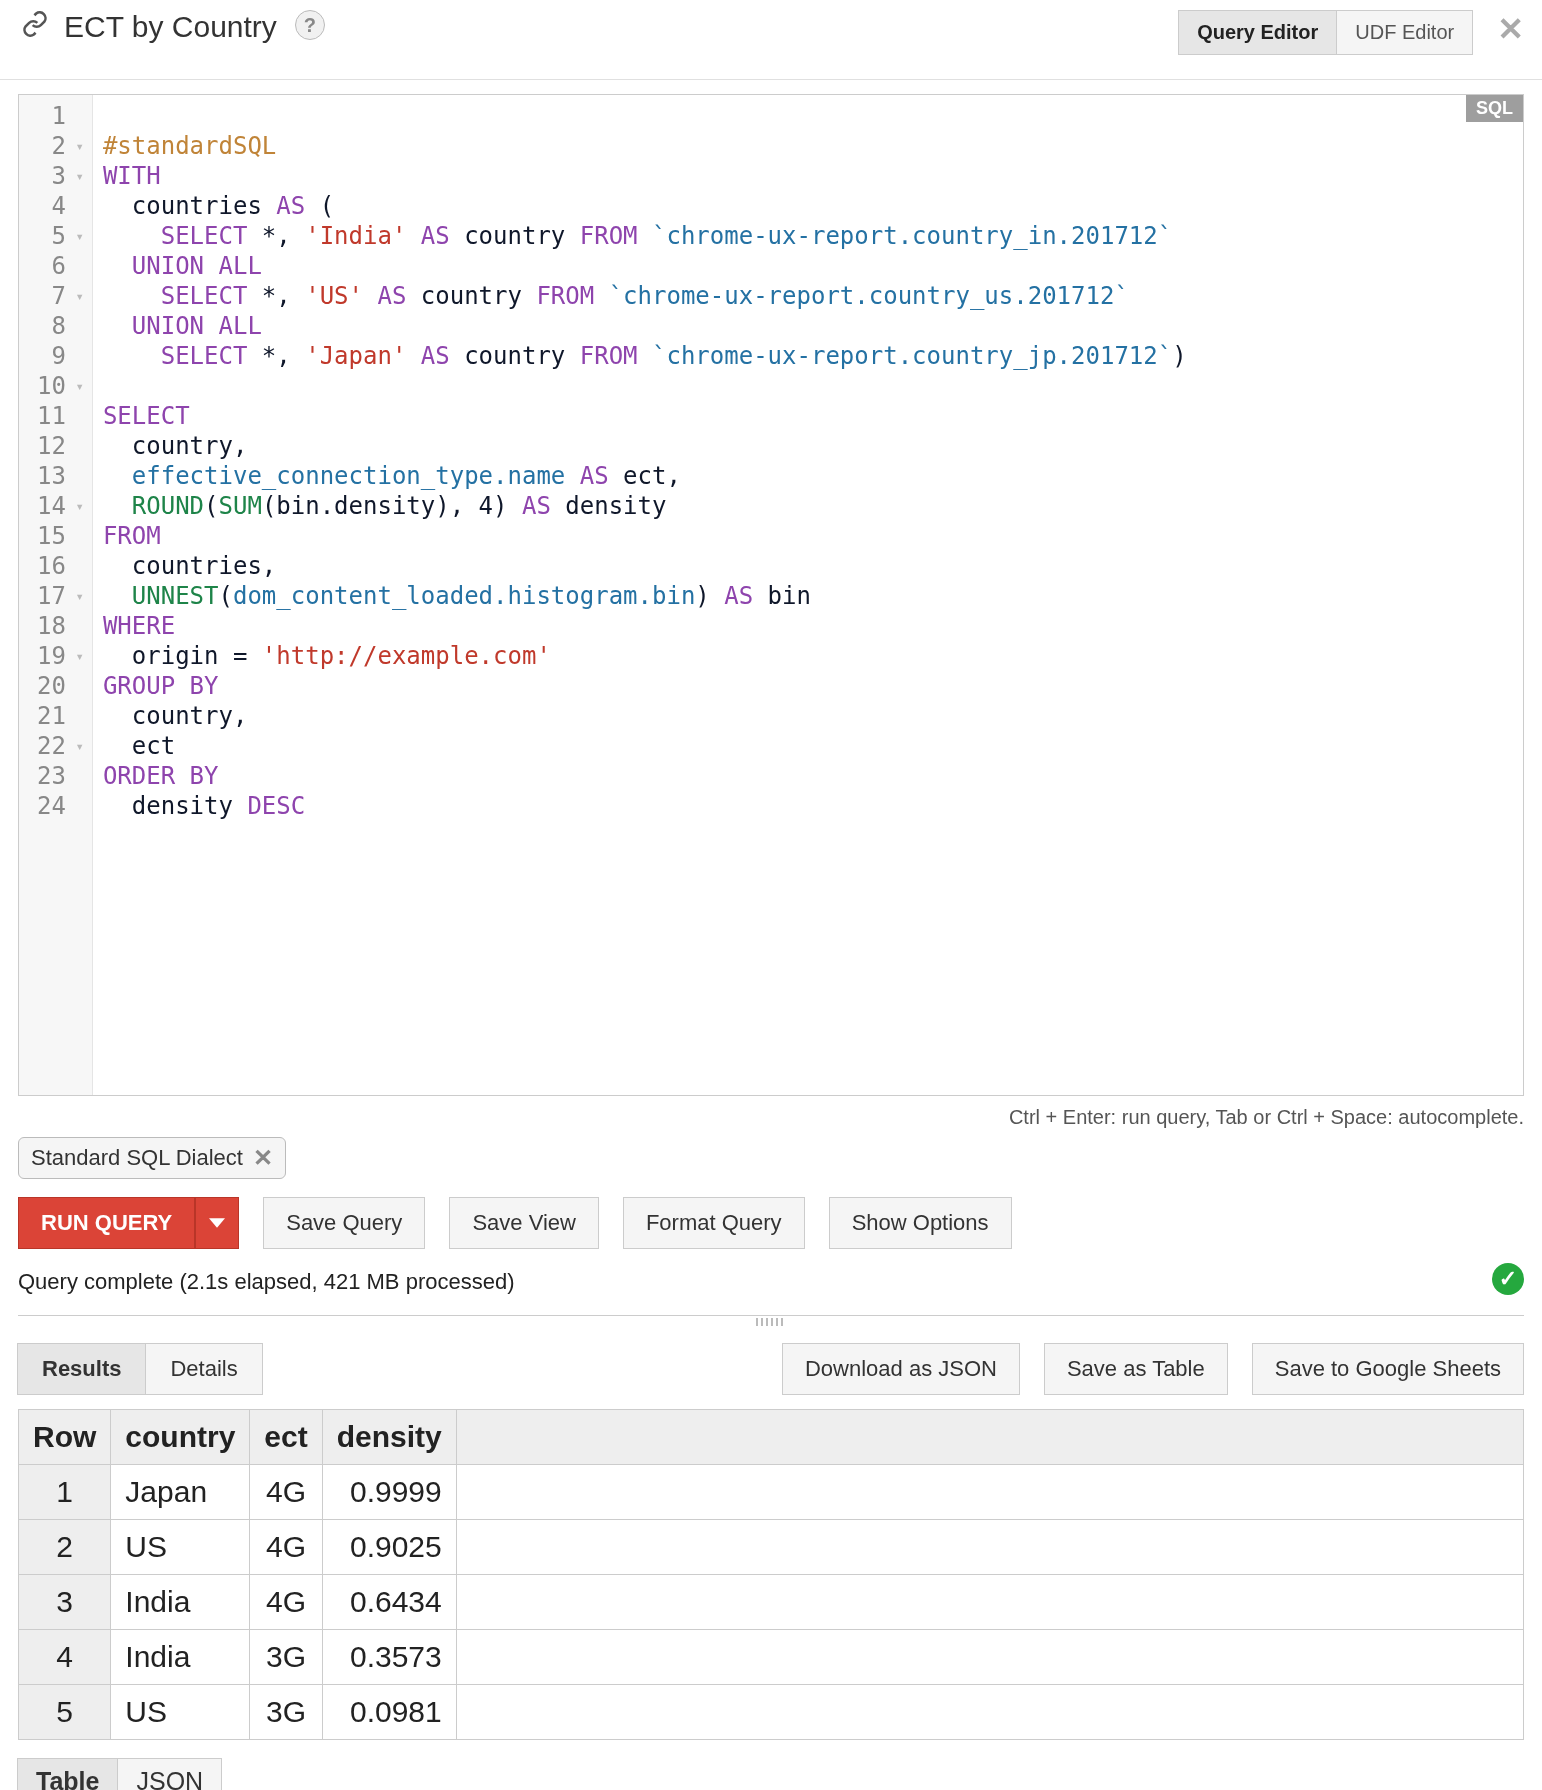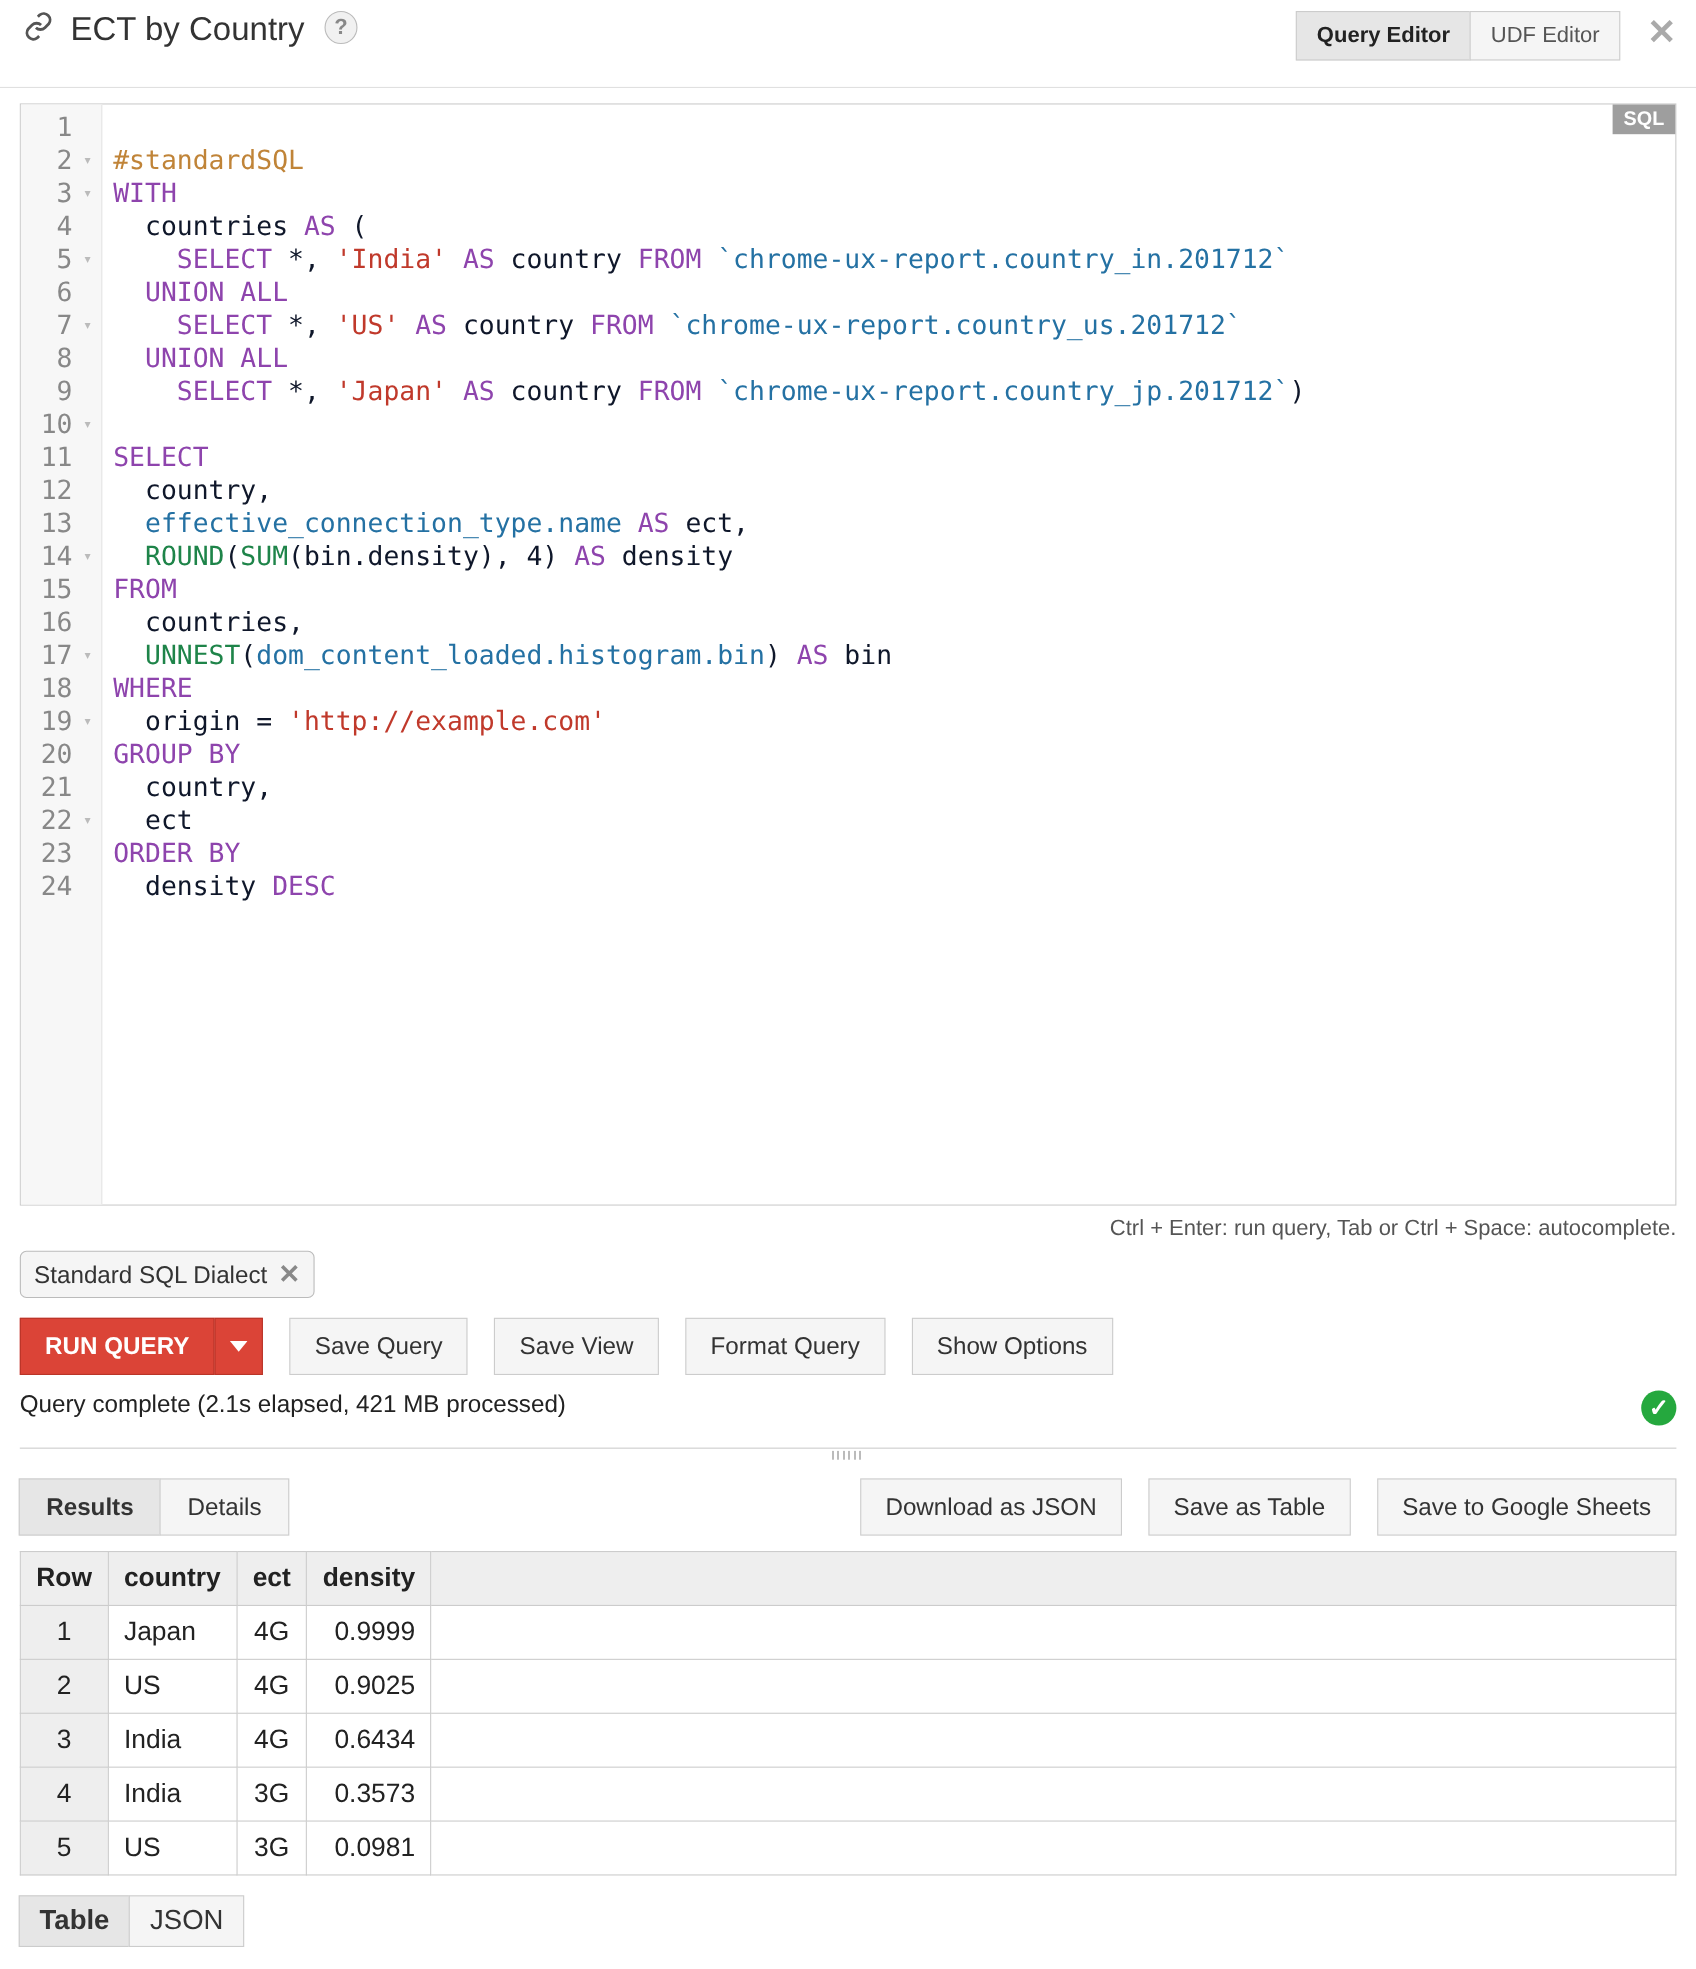--- a/index.html
+++ b/index.html
@@ -81,21 +81,21 @@
   }
   .btn-run-drop {
     background: #db4437; color: #fff; border: 1px solid #b93528;
     border-left: 1px solid #b93528; width: 44px;
     display: flex; align-items: center; justify-content: center;
   }
   .btn {
     background: #f5f5f5; border: 1px solid #ccc;
     padding: 12px 22px; font-size: 22px; color: #333;
   }
-  .status-row { display: flex; align-items: flex-start; margin: 14px 18px 0 18px; }
+  .status-row { display: flex; align-items: flex-end; margin: 14px 18px 0 18px; }
   .status-text { font-size: 22px; color: #222; }
   .ok-circle {
     width: 32px; height: 32px; border-radius: 50%; background: #25a83e;
     display: flex; align-items: center; justify-content: center; color: #fff;
     font-size: 22px; font-weight: bold; margin-left: auto;
   }
 
   
   .splitter { margin: 20px 18px 0 18px; border-top: 1px solid #ccc; position: relative; height: 14px; }
   .splitter::after {
@@ -110,21 +110,21 @@
   .rtab {
     border: 1px solid #ccc; background: #f5f5f5;
     padding: 12px 24px; font-size: 22px; color: #333; margin-left: -1px;
   }
   .rtab.active { background: #e6e6e6; font-weight: bold; }
   .dl-group { margin-left: auto; display: flex; gap: 24px; }
 
   
   table.grid {
     border-collapse: collapse; width: calc(100% - 36px);
-    margin: 14px 18px 0 18px; font-size: 24px;
+    margin: 14px 18px 0 18px; font-size: 30px;
   }
   table.grid th, table.grid td {
     border: 1px solid #ccc; padding: 10px 14px; text-align: left;
   }
   table.grid th { background: #eee; font-weight: bold; }
   table.grid td.num, table.grid th.num { text-align: center; }
   table.grid td.rnum { text-align: right; }
   table.grid td.rowidx { background: #eee; text-align: center; }
 
   

